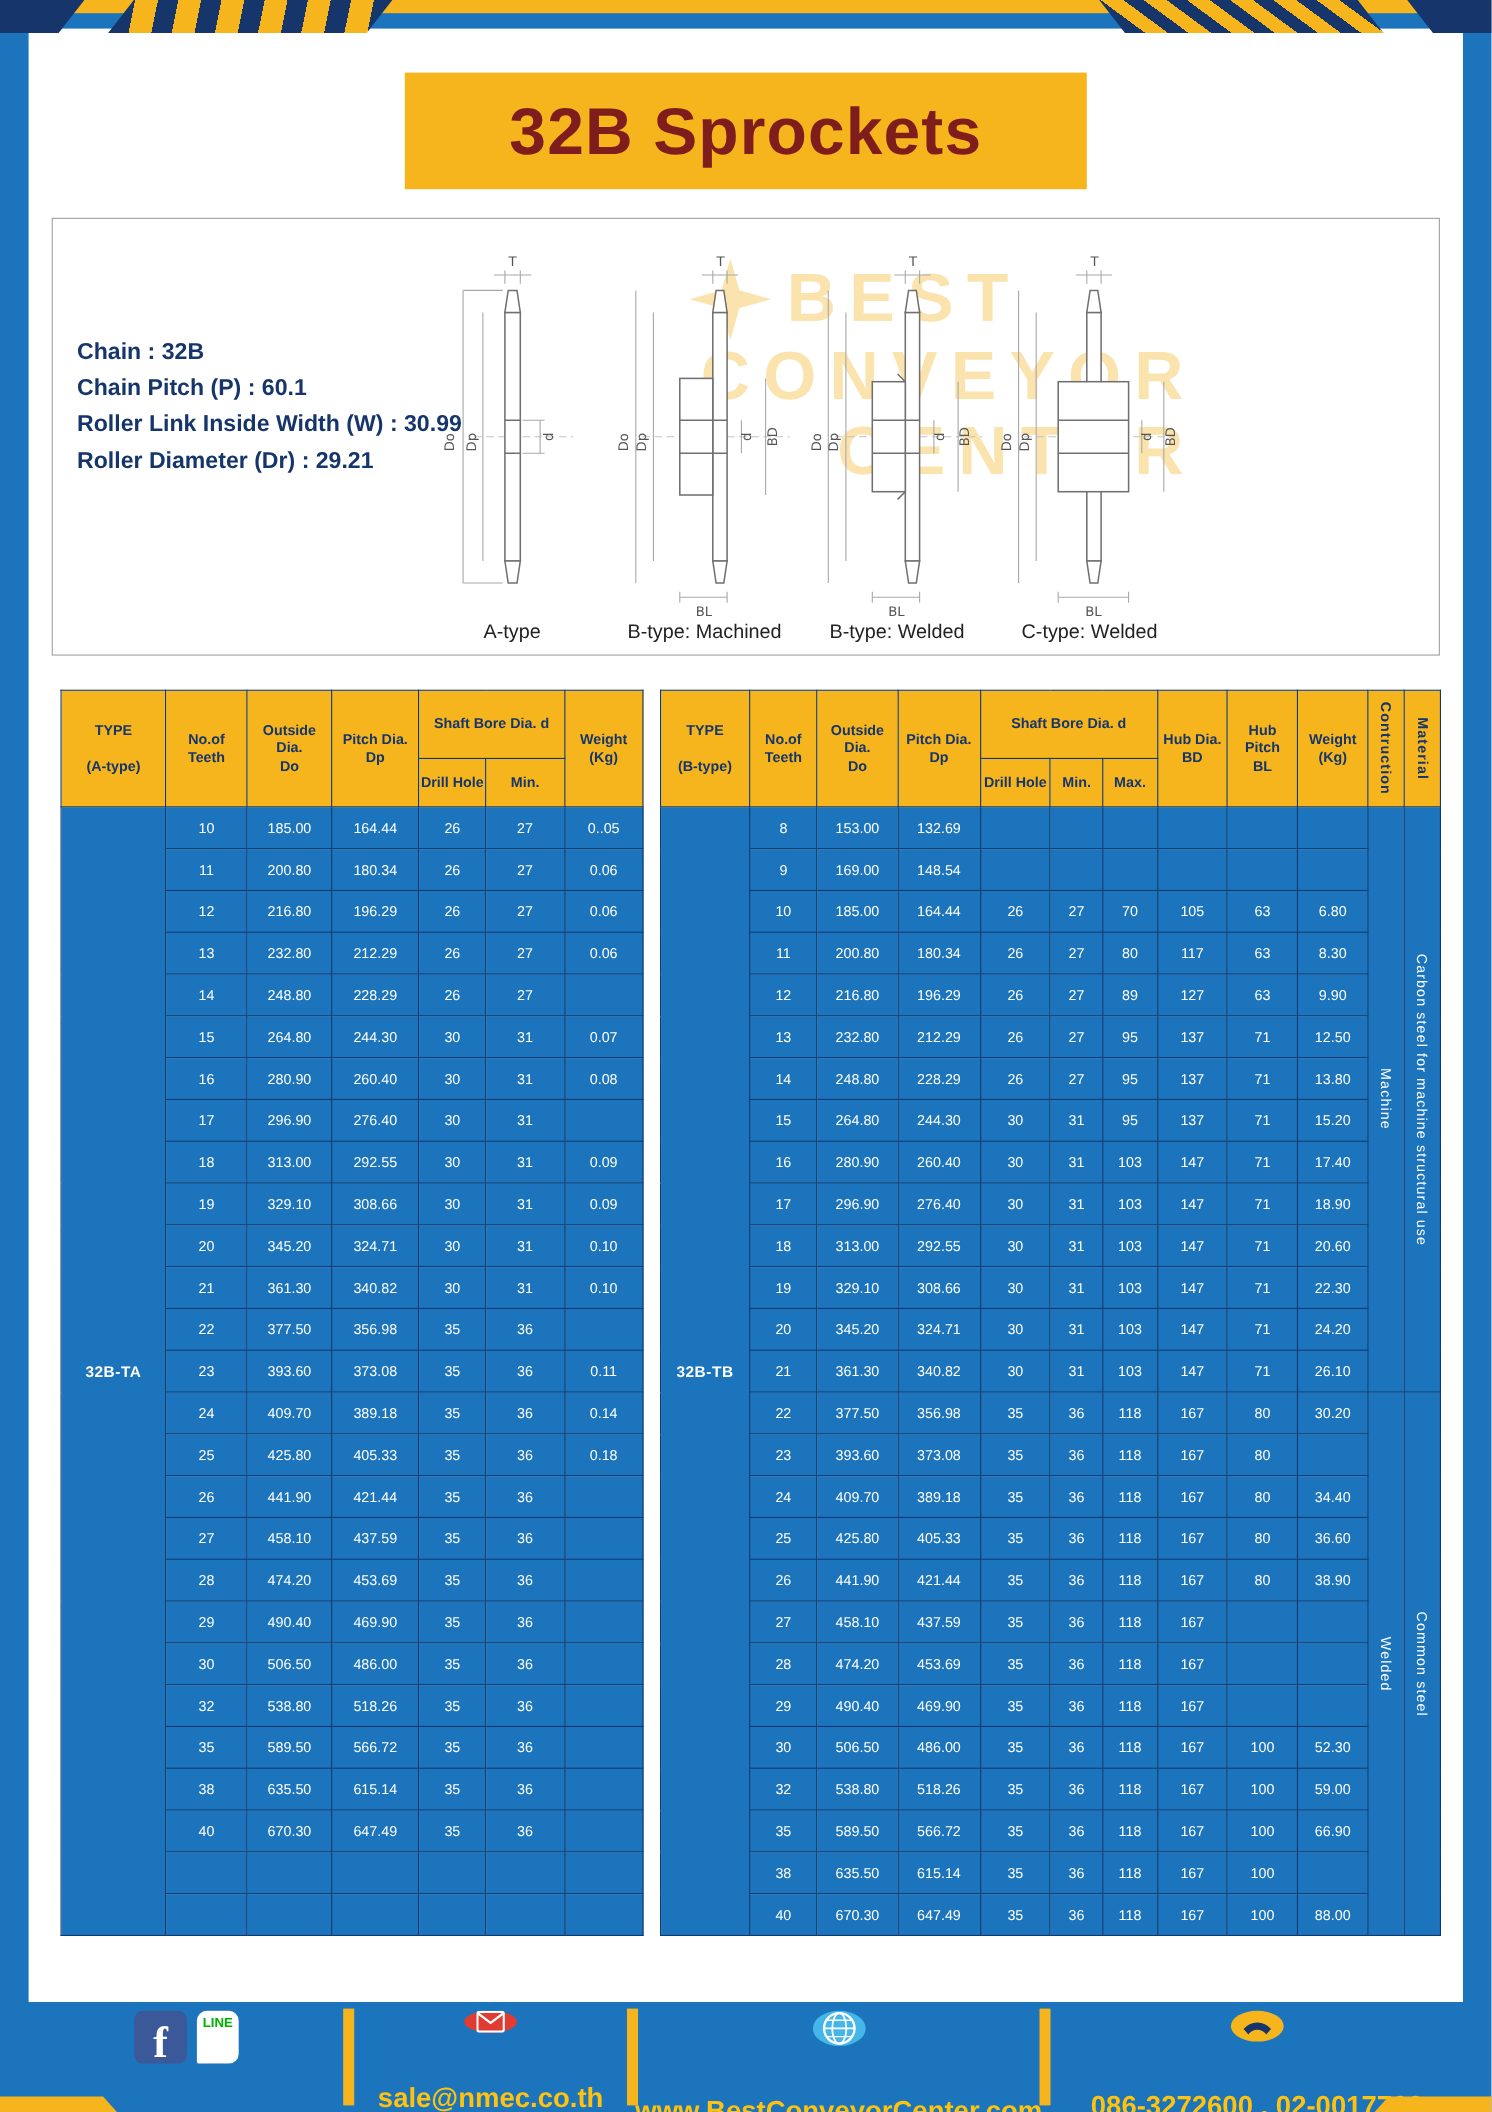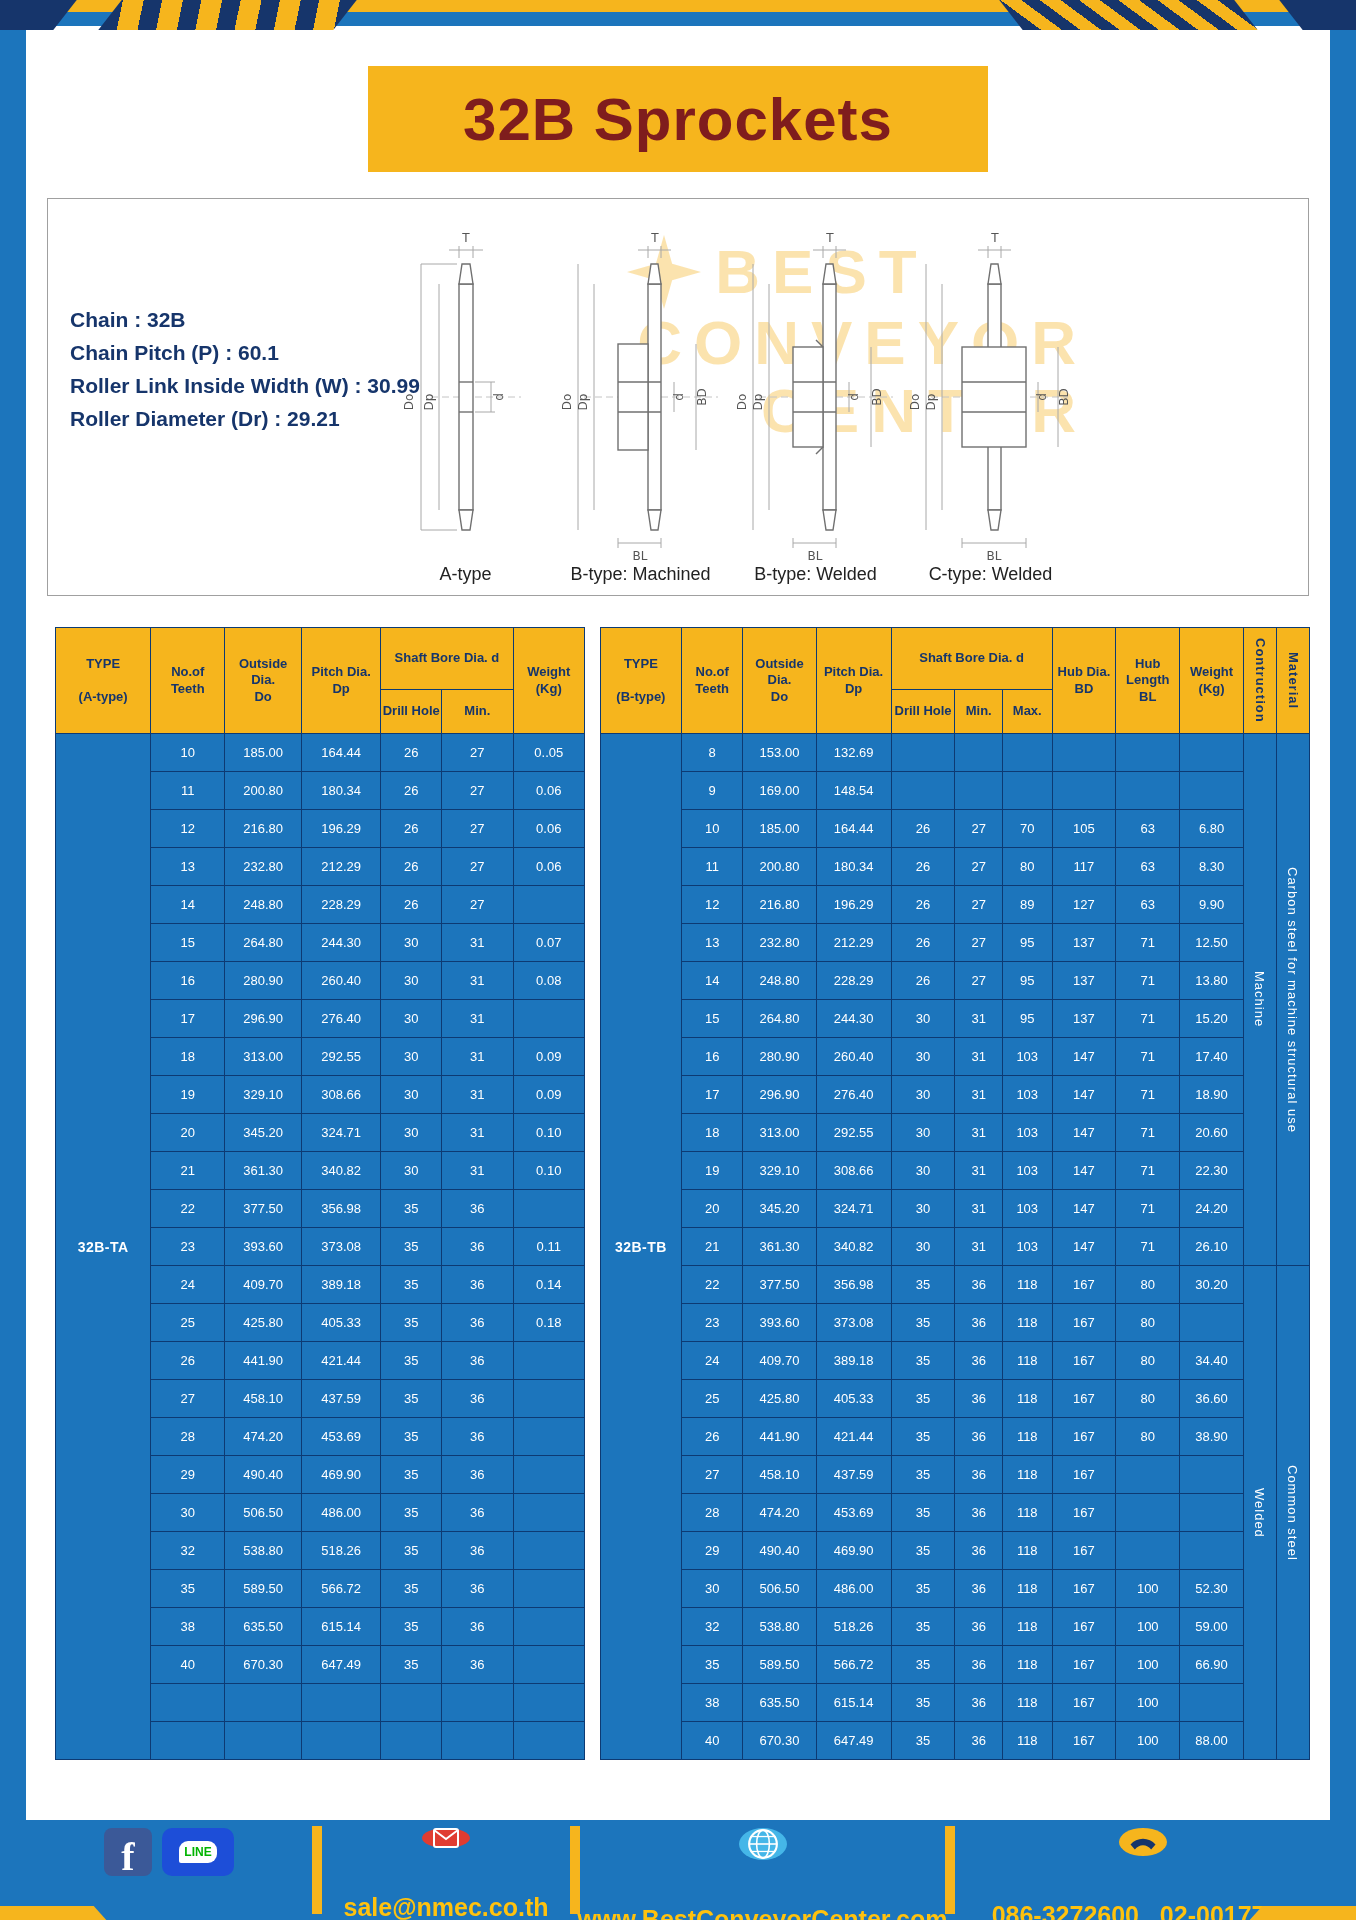--- a/index.html
+++ b/index.html
@@ -61,22 +61,22 @@
   
   .footer { position:absolute; left:26px; top:1824px; width:1304px; height:92px; display:flex; align-items:stretch; z-index:3; }
   .fsec { display:flex; flex-direction:column; align-items:center; justify-content:space-between; padding:4px 0 6px; }
   .fsec-1 { width:286px; } .fsec-2 { width:248px; } .fsec-3 { width:365px; } .fsec-4 { flex:1; }
   .ficons { display:flex; gap:10px; align-items:center; }
   .ftext { color:#ffc20e; font-weight:bold; font-size:25px; white-space:nowrap;margin-top:45px; }
   .fsep { width:10px; background:#f6b51d; margin:2px 0; }
   .icon-fb { width:48px; height:48px; background:#3b5998; border-radius:8px; color:#fff; overflow:hidden;
              display:flex; align-items:flex-end; justify-content:center;
              font-family:"Liberation Serif", serif; font-size:40px; font-weight:bold; line-height:0.95; }
-  .icon-line { width:72px; height:48px; background:#1d4ed8; border-radius:10px;
-               display:flex; align-items:center; justify-content:center; }
+  .icon-line { width:36px; height:48px; background:#1d4ed8; border-radius:10px;
+               display:flex; justify-content:center; }
   .icon-line .bubble { background:#fff; border-radius:9px 9px 9px 2px; padding:5px 5px; color:#00b300;
                        font-weight:bold; font-size:12px; line-height:1; }
   .icon-circle { width:48px; height:48px; border-radius:50%; display:flex; align-items:center; justify-content:center; }
   .icon-mail  { background:#e03c31; }
   .icon-globe { background:#45b6e8; }
   .icon-phone { background:#f6b51d; }
 </style>
 </head>
 <body>
 
@@ -512,21 +512,21 @@
 Teeth</th>
           <th rowspan="2">Outside
 Dia.
 Do</th>
           <th rowspan="2">Pitch Dia.
 Dp</th>
           <th colspan="3">Shaft Bore Dia. d</th>
           <th rowspan="2">Hub Dia.
 BD</th>
           <th rowspan="2">Hub
-Length
+Pitch
 BL</th>
           <th rowspan="2">Weight
 (Kg)</th>
           <th rowspan="2" class="vhead">Contruction</th>
           <th rowspan="2" class="vhead">Material</th>
         </tr>
         <tr>
           <th>Drill Hole</th>
           <th>Min.</th>
           <th>Max.</th>

